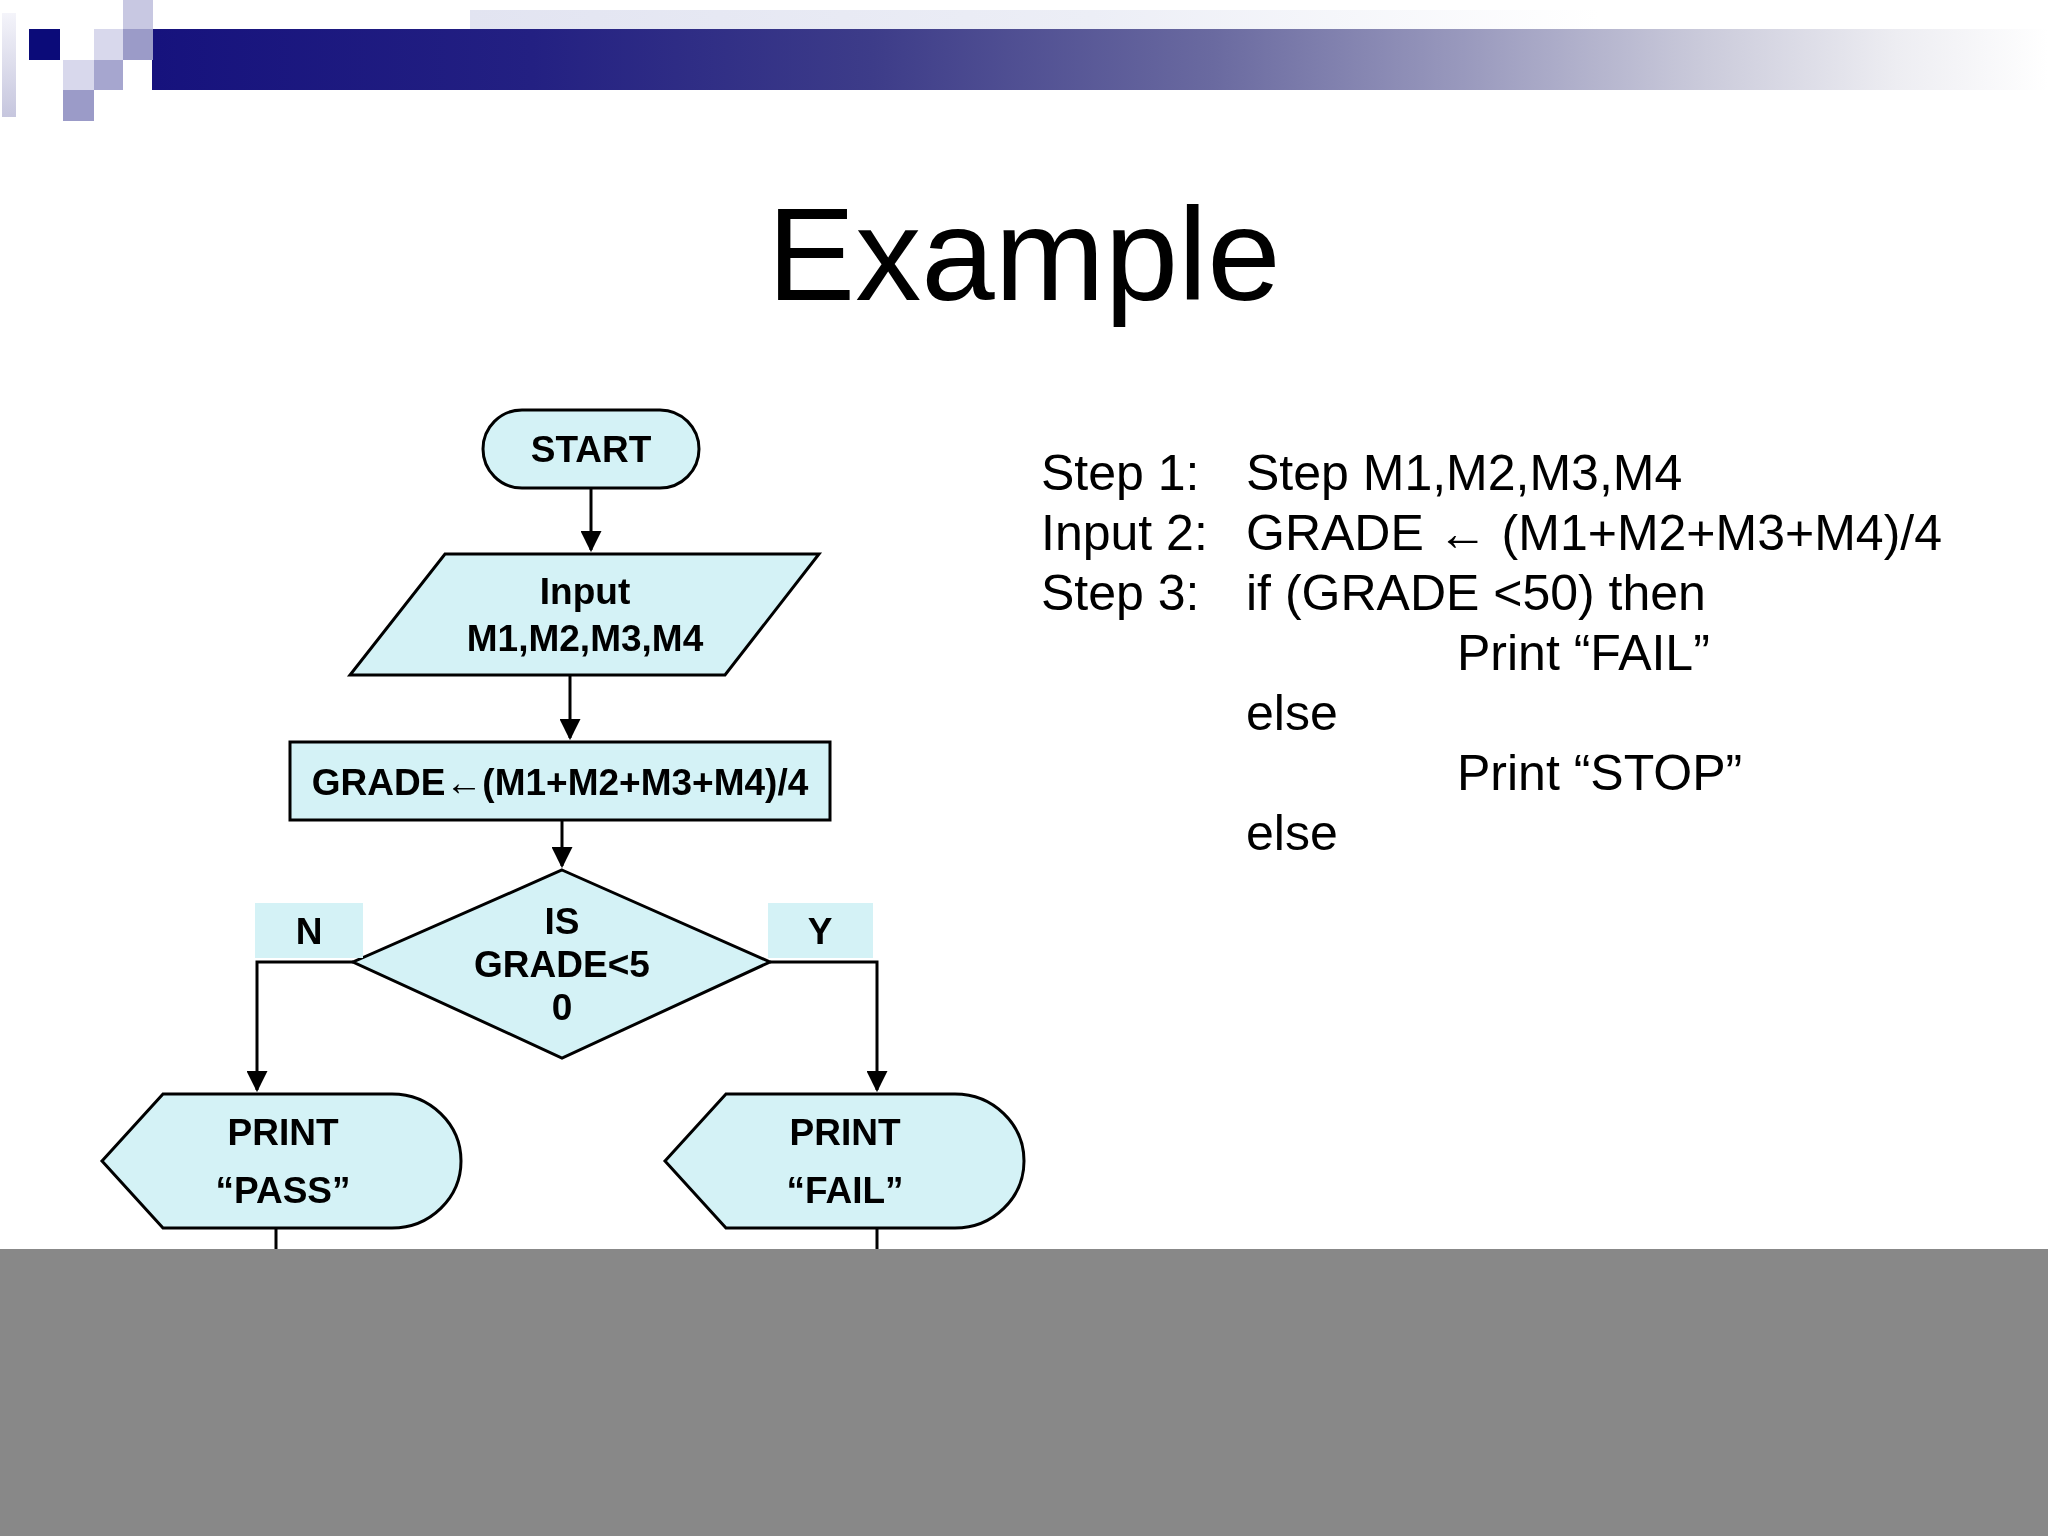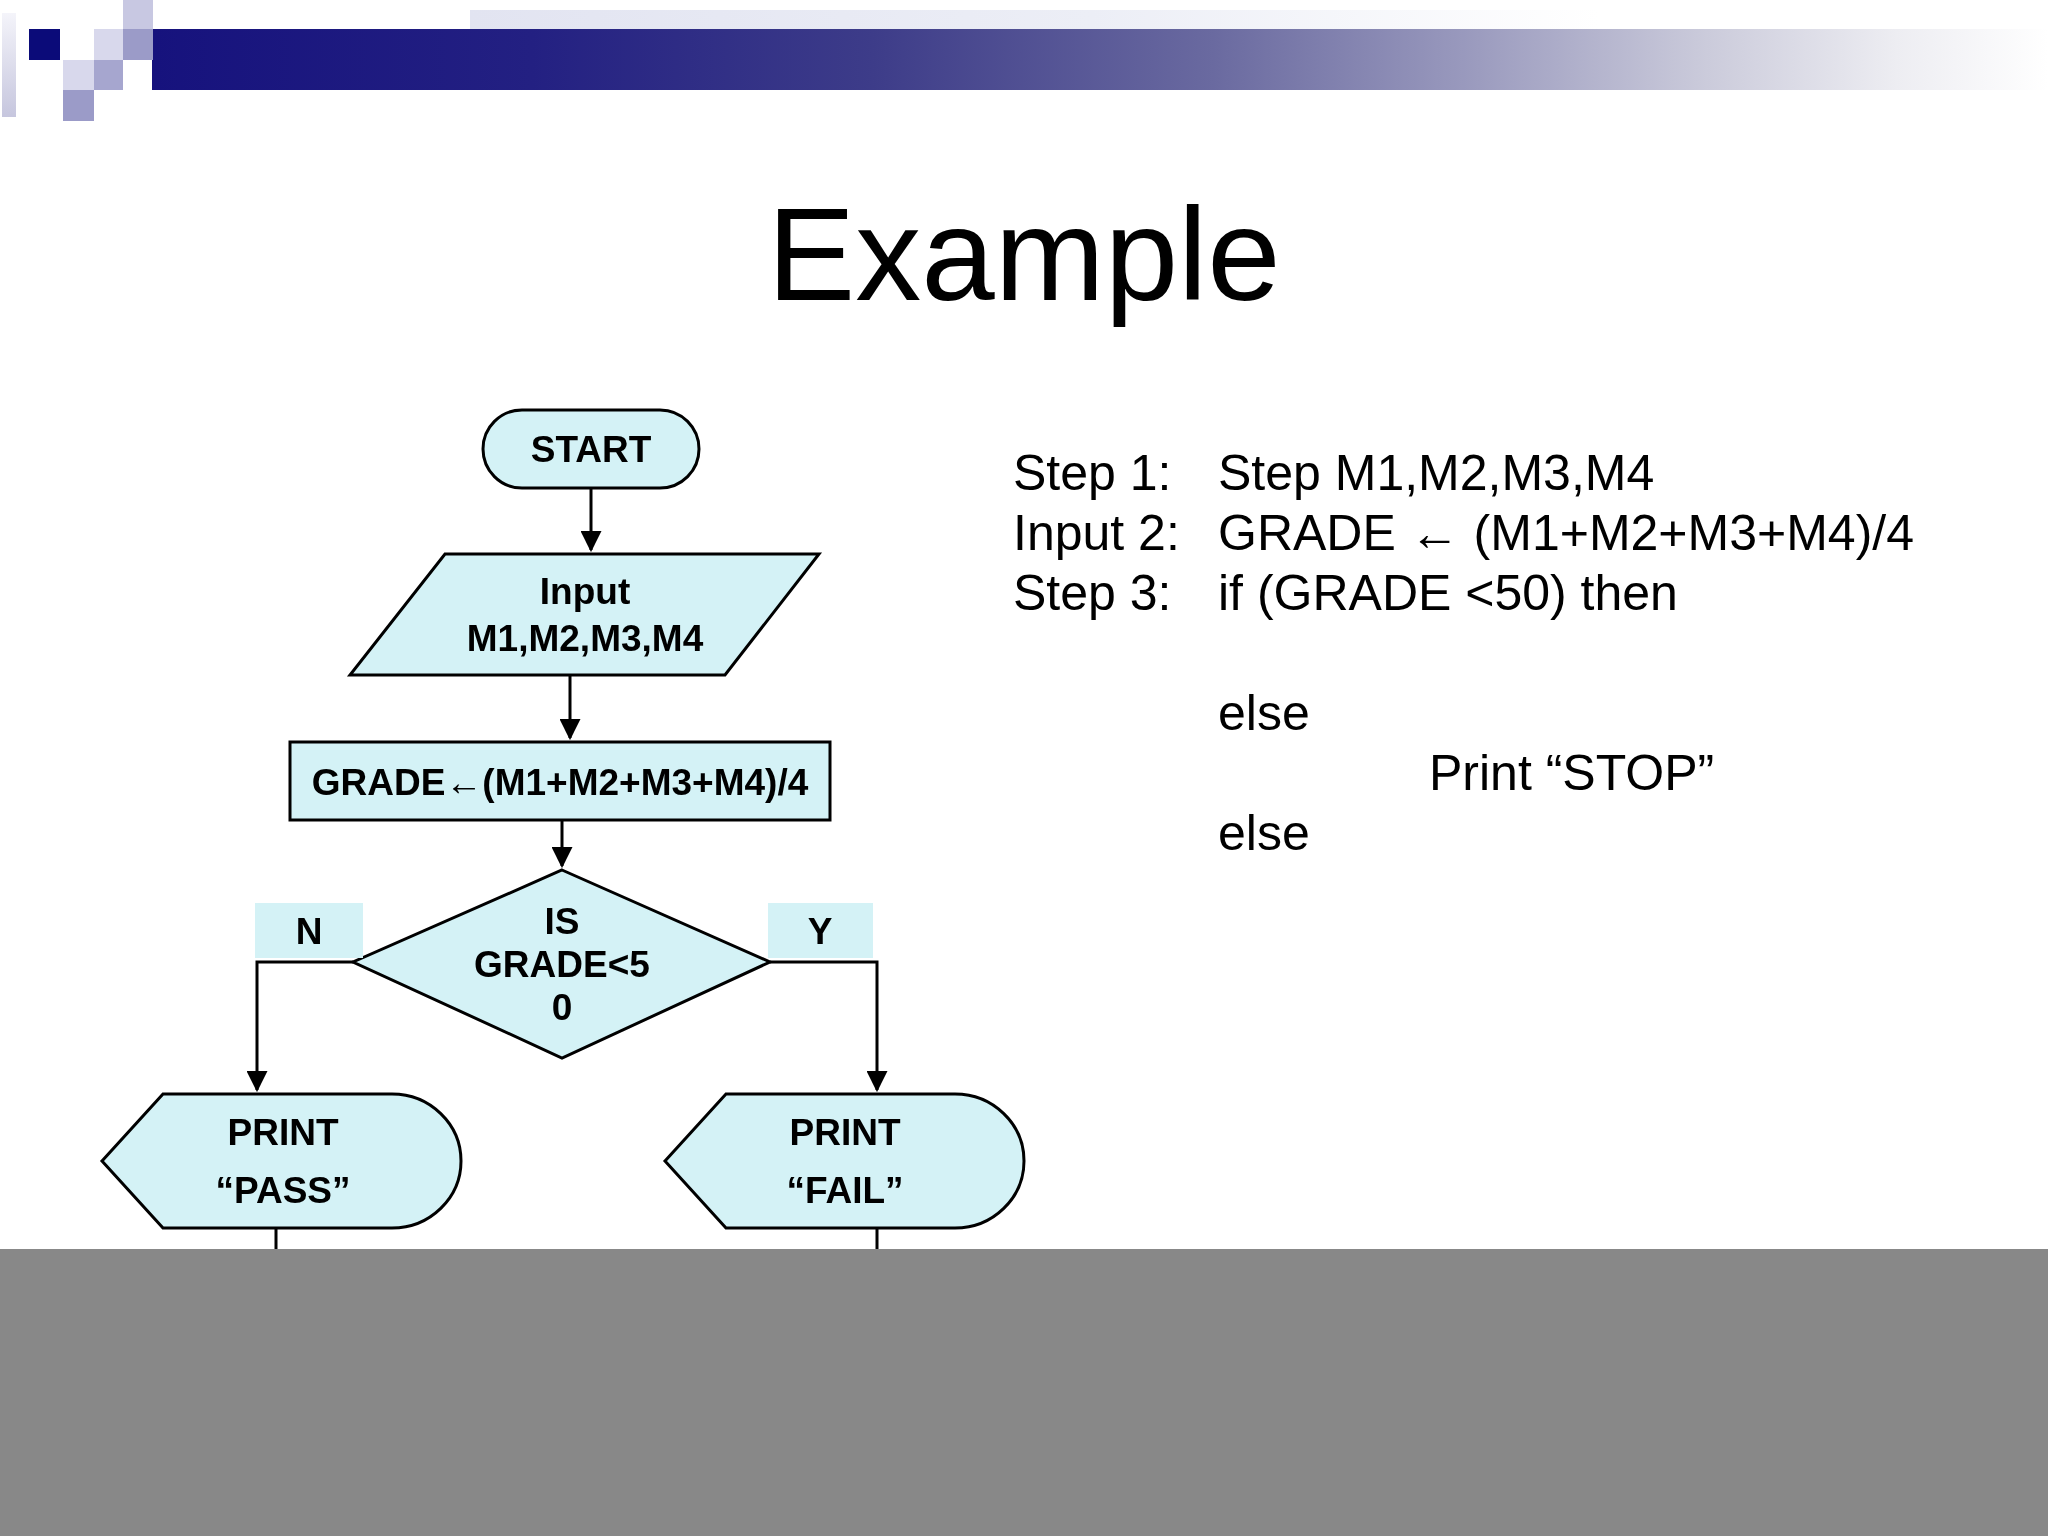--- a/index.html
+++ b/index.html
@@ -40,21 +40,21 @@
   .shape{fill:var(--shape-fill);stroke:var(--shape-stroke);stroke-width:3px;}
   .labelbox{fill:var(--shape-fill);stroke:none;}
   .conn{fill:none;stroke:var(--shape-stroke);stroke-width:3px;}
   .fc-text{
     font-family:"Liberation Sans","DejaVu Sans",sans-serif;
     font-weight:bold;font-size:37px;fill:var(--text);text-anchor:middle;
   }
   
   .pseudo{position:absolute;left:1013px;top:443px;font-size:50px;line-height:60px;}
   .pc-row{display:flex;height:60px;white-space:pre;}
-  .pc-label{display:inline-block;width:205px;flex:0 0 205px;}
+  .pc-label{display:inline-block;width:205px;flex:0 0 205px;margin-left:28px;}
   .pc-indent .pc-text{padding-left:211px;}
 </style>
 </head>
 <body>
 
 <div class="slide">
 
   <div class="banner-stripe"></div>
   <div class="banner-bar"></div>
   <div class="deco strip"></div>
@@ -117,20 +117,21 @@
     <div class="pc-row">
       <span class="pc-label">Input 2:</span>
       <span class="pc-text">GRADE ← (M1+M2+M3+M4)/4</span>
     </div>
     <div class="pc-row">
       <span class="pc-label">Step 3:</span>
       <span class="pc-text">if (GRADE &lt;50) then</span>
     </div>
     <div class="pc-row pc-indent">
       <span class="pc-label"></span>
+      <span class="pc-text">Print “FAIL”</span>
     </div>
     <div class="pc-row">
       <span class="pc-label"></span>
       <span class="pc-text">else</span>
     </div>
     <div class="pc-row pc-indent">
       <span class="pc-label"></span>
       <span class="pc-text">Print “STOP”</span>
     </div>
     <div class="pc-row">

